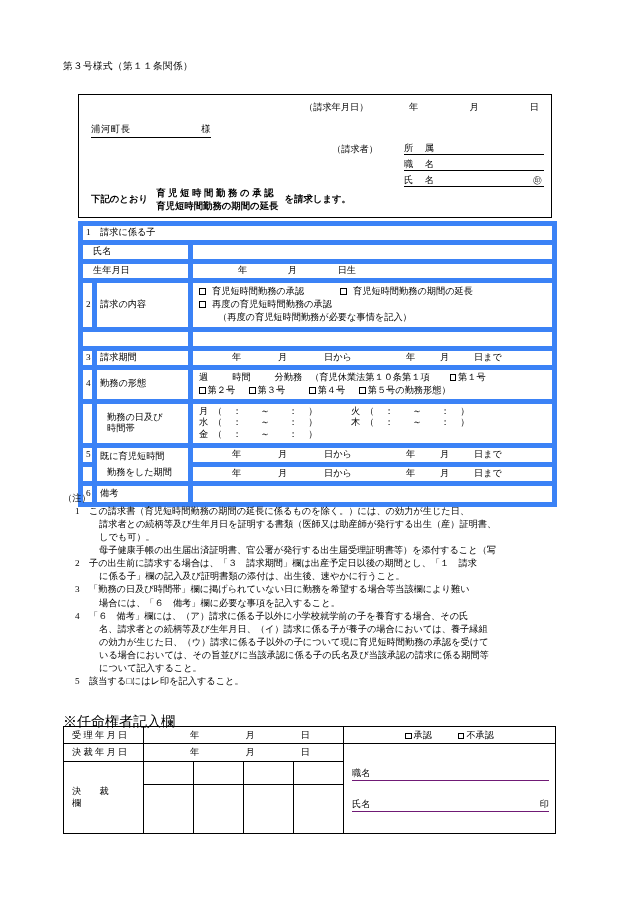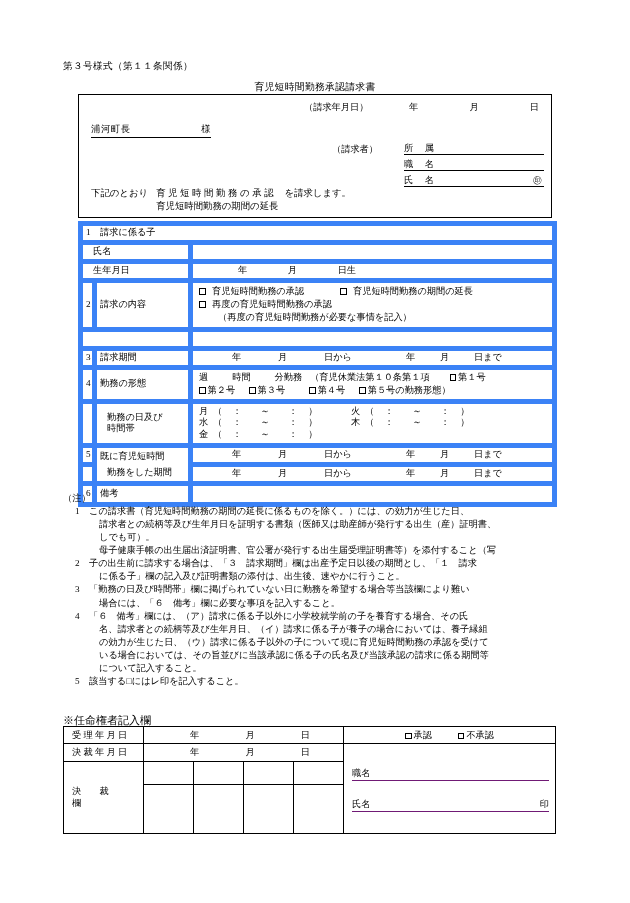--- a/index.html
+++ b/index.html
@@ -113,22 +113,23 @@
   .af-blank { flex: 1; }
   .af-seal {
     font-size: 9.2px;
     padding-right: 2px;
   }
   .request-sentence {
     position: absolute;
     left: 12px;
     top: 92px;
     display: flex;
-    align-items: flex-start;
+    align-items: center;
     font-size: 9.4px;
+    font-weight: bold;
   }
   .rs-pre { padding-right: 8px; }
   .rs-stack { display: flex; flex-direction: column; }
   .rs-line1 {
     font-size: 9.4px;
     letter-spacing: 2.6px;
     white-space: nowrap;
   }
   .rs-line2 {
     font-size: 9.4px;
@@ -256,21 +257,21 @@
   }
   .note-body { flex: 1; }
   .note-body div { white-space: nowrap; }
   .note-cont { padding-left: 10px; }
 
   
   .appointer-label {
     position: absolute;
     left: 63px;
     top: 713px;
-    font-size: 11px;
+    font-size: 14px;
   }
   .bottom-table {
     position: absolute;
     left: 63px;
     top: 726px;
     width: 492px;
     border-collapse: collapse;
     table-layout: fixed;
     font-size: 9.2px;
   }
@@ -311,21 +312,20 @@
   .sign-blank { flex: 1; }
   .sign-seal { padding-left: 4px; }
   .decision-empty { height: 18px; }
 </style>
 </head>
 <body>
 
 <div class="page">
 
   <div class="form-code">第３号様式（第１１条関係）</div>
-  <div class="doc-title">育児短時間勤務承認請求書</div>
 
   <div class="top-block">
 
     <div class="req-date-label">（請求年月日）</div>
     <div class="req-date-fields">
       <span>年</span>
       <span>月</span>
       <span>日</span>
     </div>
 

